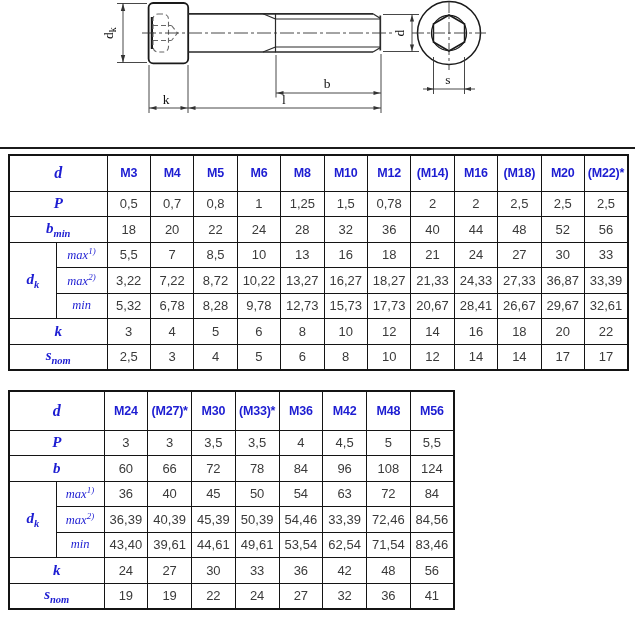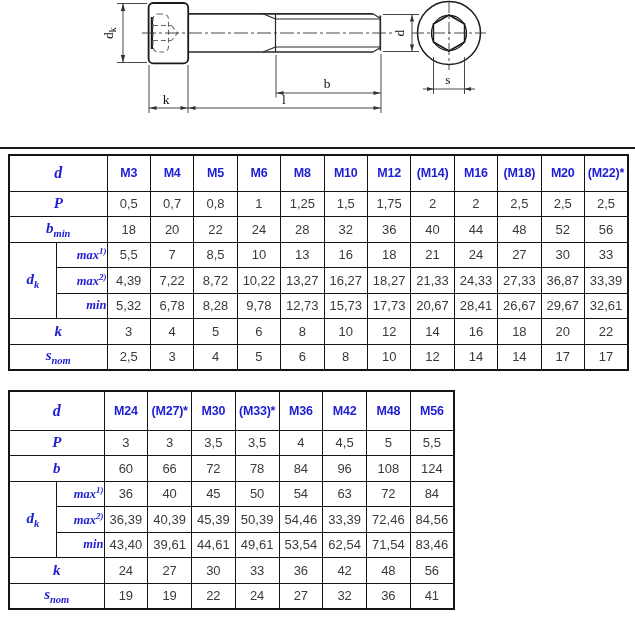--- a/index.html
+++ b/index.html
@@ -15,22 +15,22 @@
   #t1{width:621px;} #t2{width:447px;}
   th,td{border:1.5px solid var(--ink);text-align:center;vertical-align:middle;padding:0;overflow:hidden;}
   tr.hdr1{height:36px;} tr.hdr2{height:39px;} tr.r{height:25.5px;}
   .colhead{font-weight:bold;font-size:12.5px;letter-spacing:-0.2px;color:var(--blue);
            font-family:"Liberation Sans",sans-serif;margin-top:40px;}
   .v{font-size:13px;color:var(--num);font-family:"Liberation Sans",sans-serif;}
   .rl{font-family:"Liberation Serif",serif;font-style:italic;font-weight:bold;
       font-size:15px;color:var(--blue);}
   .rl.big{font-size:16px;}
   .rl sub{font-size:10.5px;}
-  .sl{font-family:"Liberation Serif",serif;font-style:italic;font-weight:bold;
-      font-size:12.5px;color:var(--blue);text-align:right;}
+  .sl{font-family:"Liberation Serif",serif;font-style:italic;font-weight:normal;
+      font-size:12.5px;color:var(--blue);}
   .sl sup{font-size:9px;}
   svg text{font-family:"Liberation Serif",serif;font-size:13.5px;fill:#111;}
   svg .subt{font-size:10px;}
 </style>
 </head>
 <body>
 
 <svg id="drawing" width="635" height="148" viewBox="0 0 635 148">
 
   <g fill="none" stroke="#1a1a1a">
@@ -152,21 +152,21 @@
         </tr>
   <tr class="r">
     <th colspan="2" class="rl">P</th>
 
   <td class="v">0,5</td>
           <td class="v">0,7</td>
           <td class="v">0,8</td>
           <td class="v">1</td>
           <td class="v">1,25</td>
           <td class="v">1,5</td>
-          <td class="v">1,75</td>
+          <td class="v">0,78</td>
           <td class="v">2</td>
           <td class="v">2</td>
           <td class="v">2,5</td>
           <td class="v">2,5</td>
           <td class="v">2,5</td>
         </tr>
   <tr class="r">
     <th colspan="2" class="rl"><span>b</span><sub>min</sub></th>
 
   <td class="v">18</td>
@@ -195,21 +195,21 @@
           <td class="v">18</td>
           <td class="v">21</td>
           <td class="v">24</td>
           <td class="v">27</td>
           <td class="v">30</td>
           <td class="v">33</td>
         </tr>
   <tr class="r">
     <th class="sl"><span>max</span><sup>2)</sup></th>
 
-  <td class="v">4,39</td>
+  <td class="v">3,22</td>
           <td class="v">7,22</td>
           <td class="v">8,72</td>
           <td class="v">10,22</td>
           <td class="v">13,27</td>
           <td class="v">16,27</td>
           <td class="v">18,27</td>
           <td class="v">21,33</td>
           <td class="v">24,33</td>
           <td class="v">27,33</td>
           <td class="v">36,87</td>

